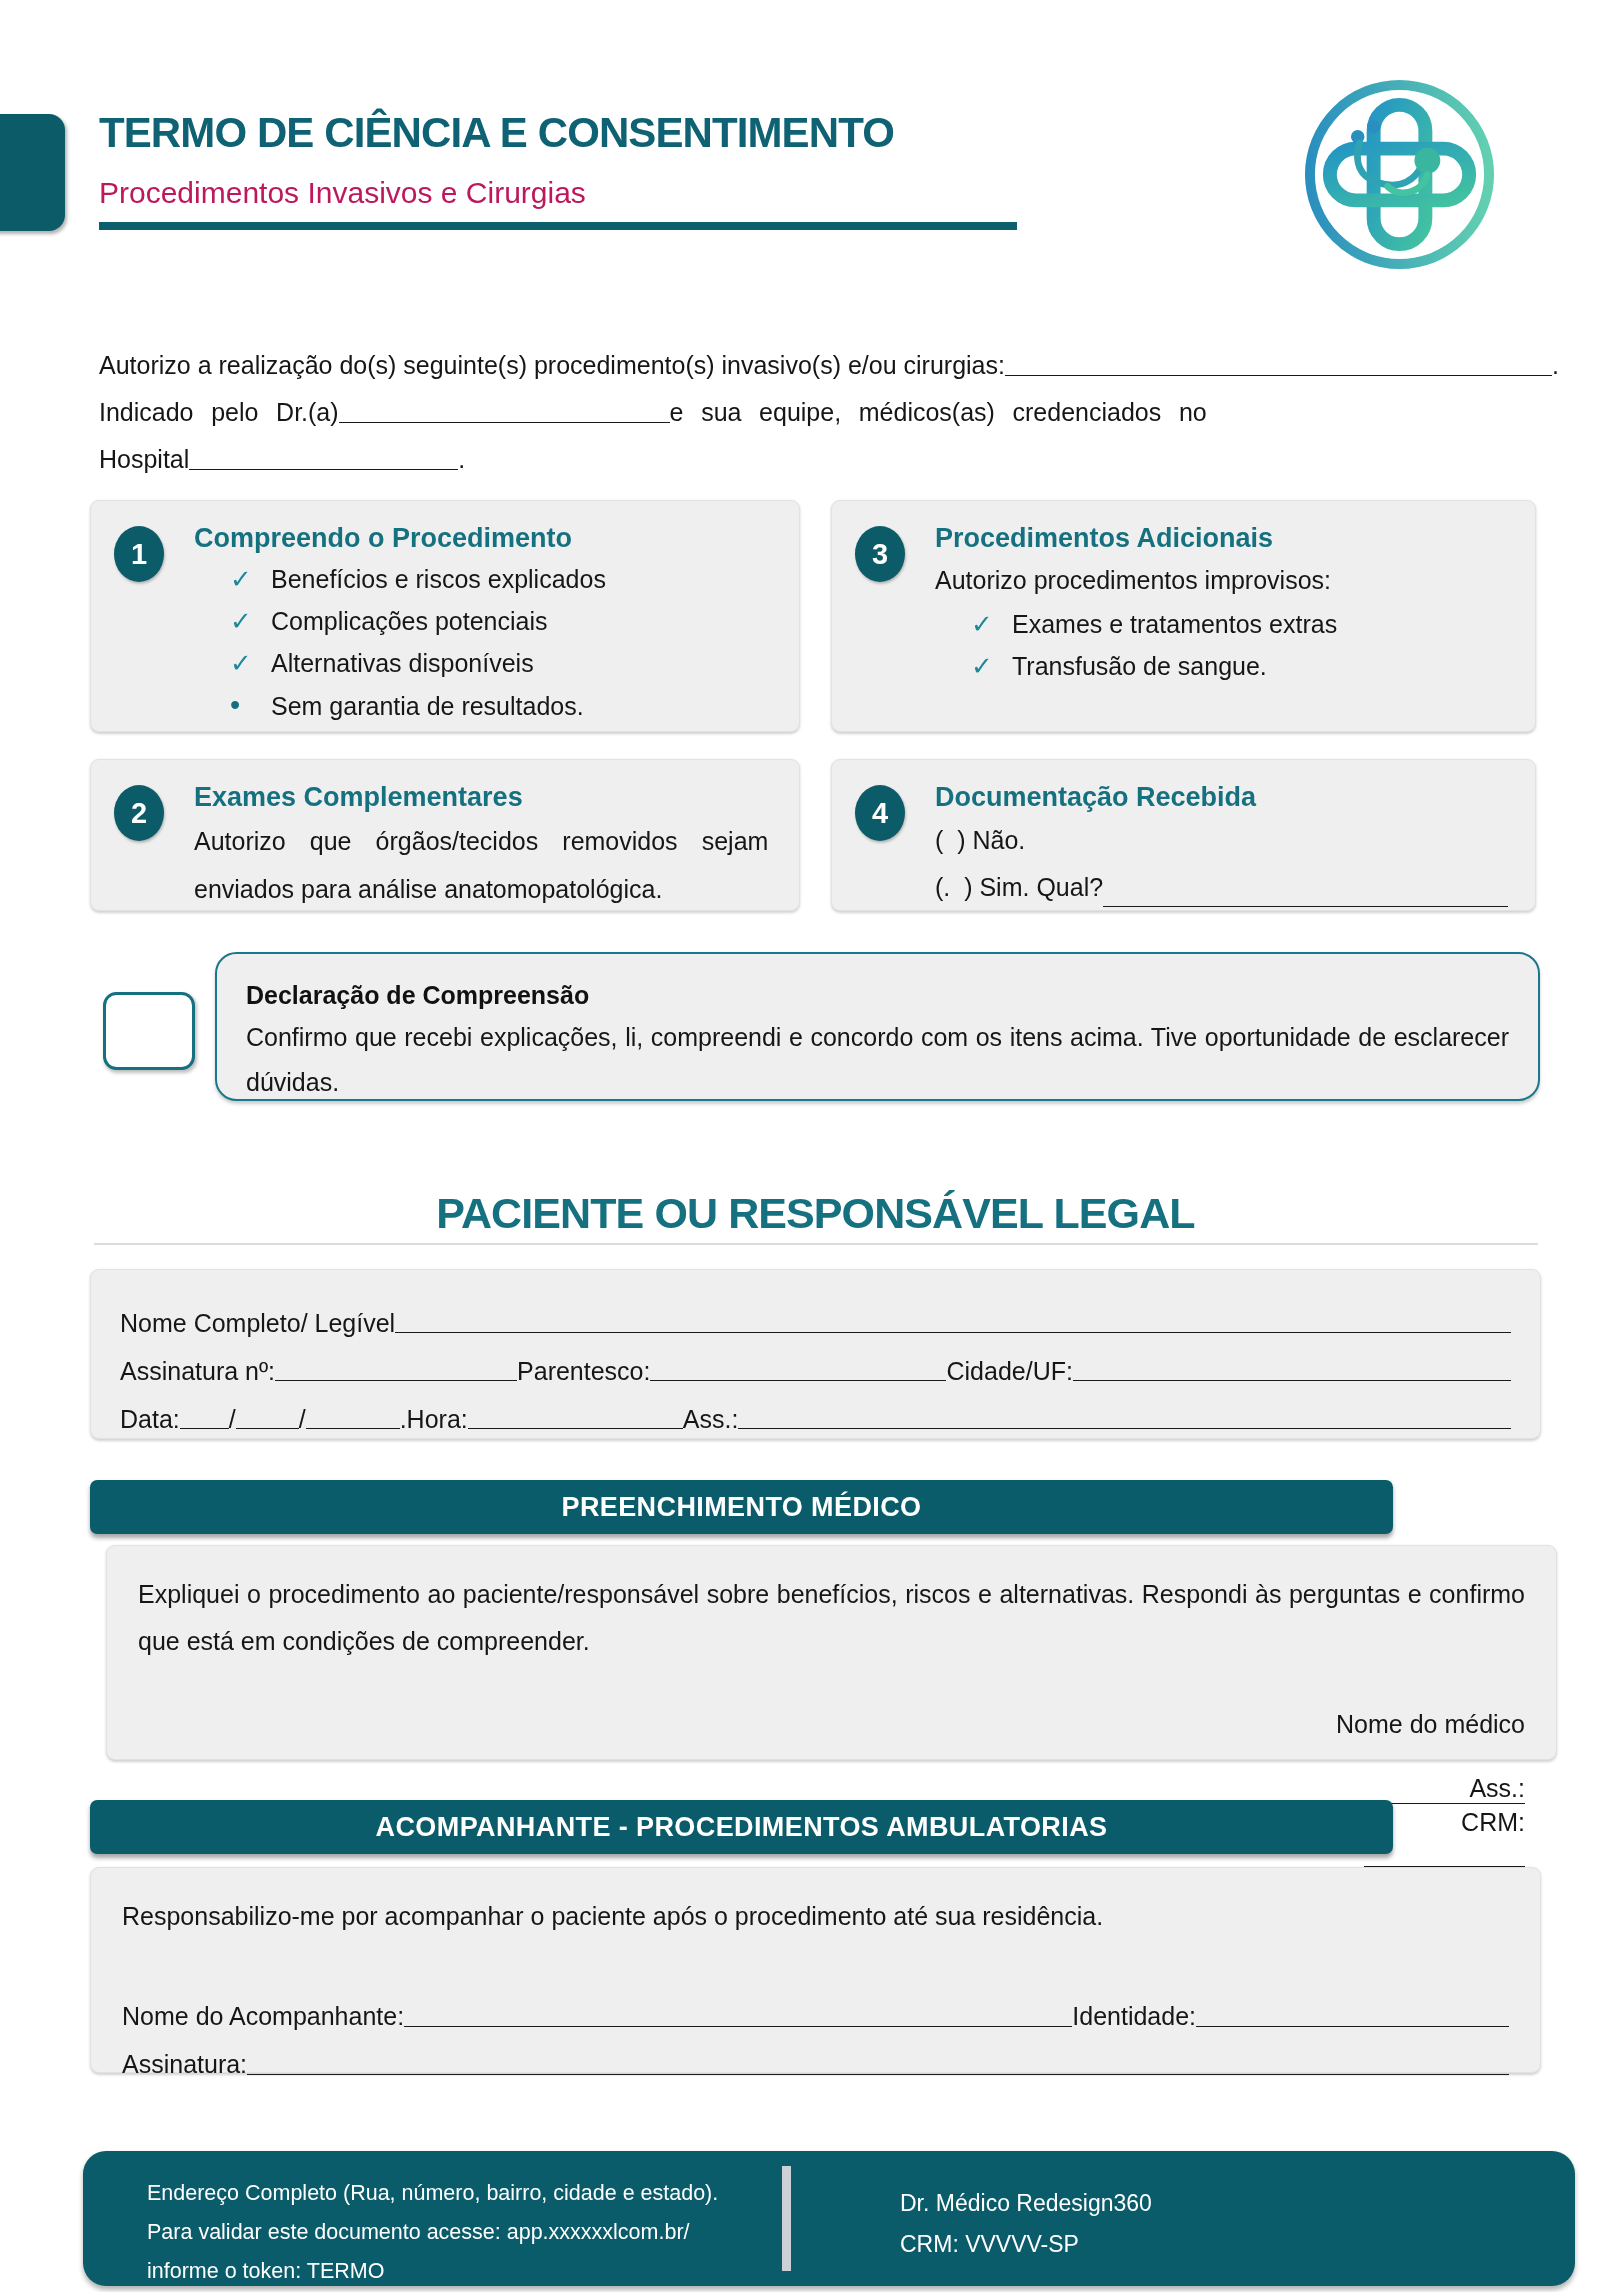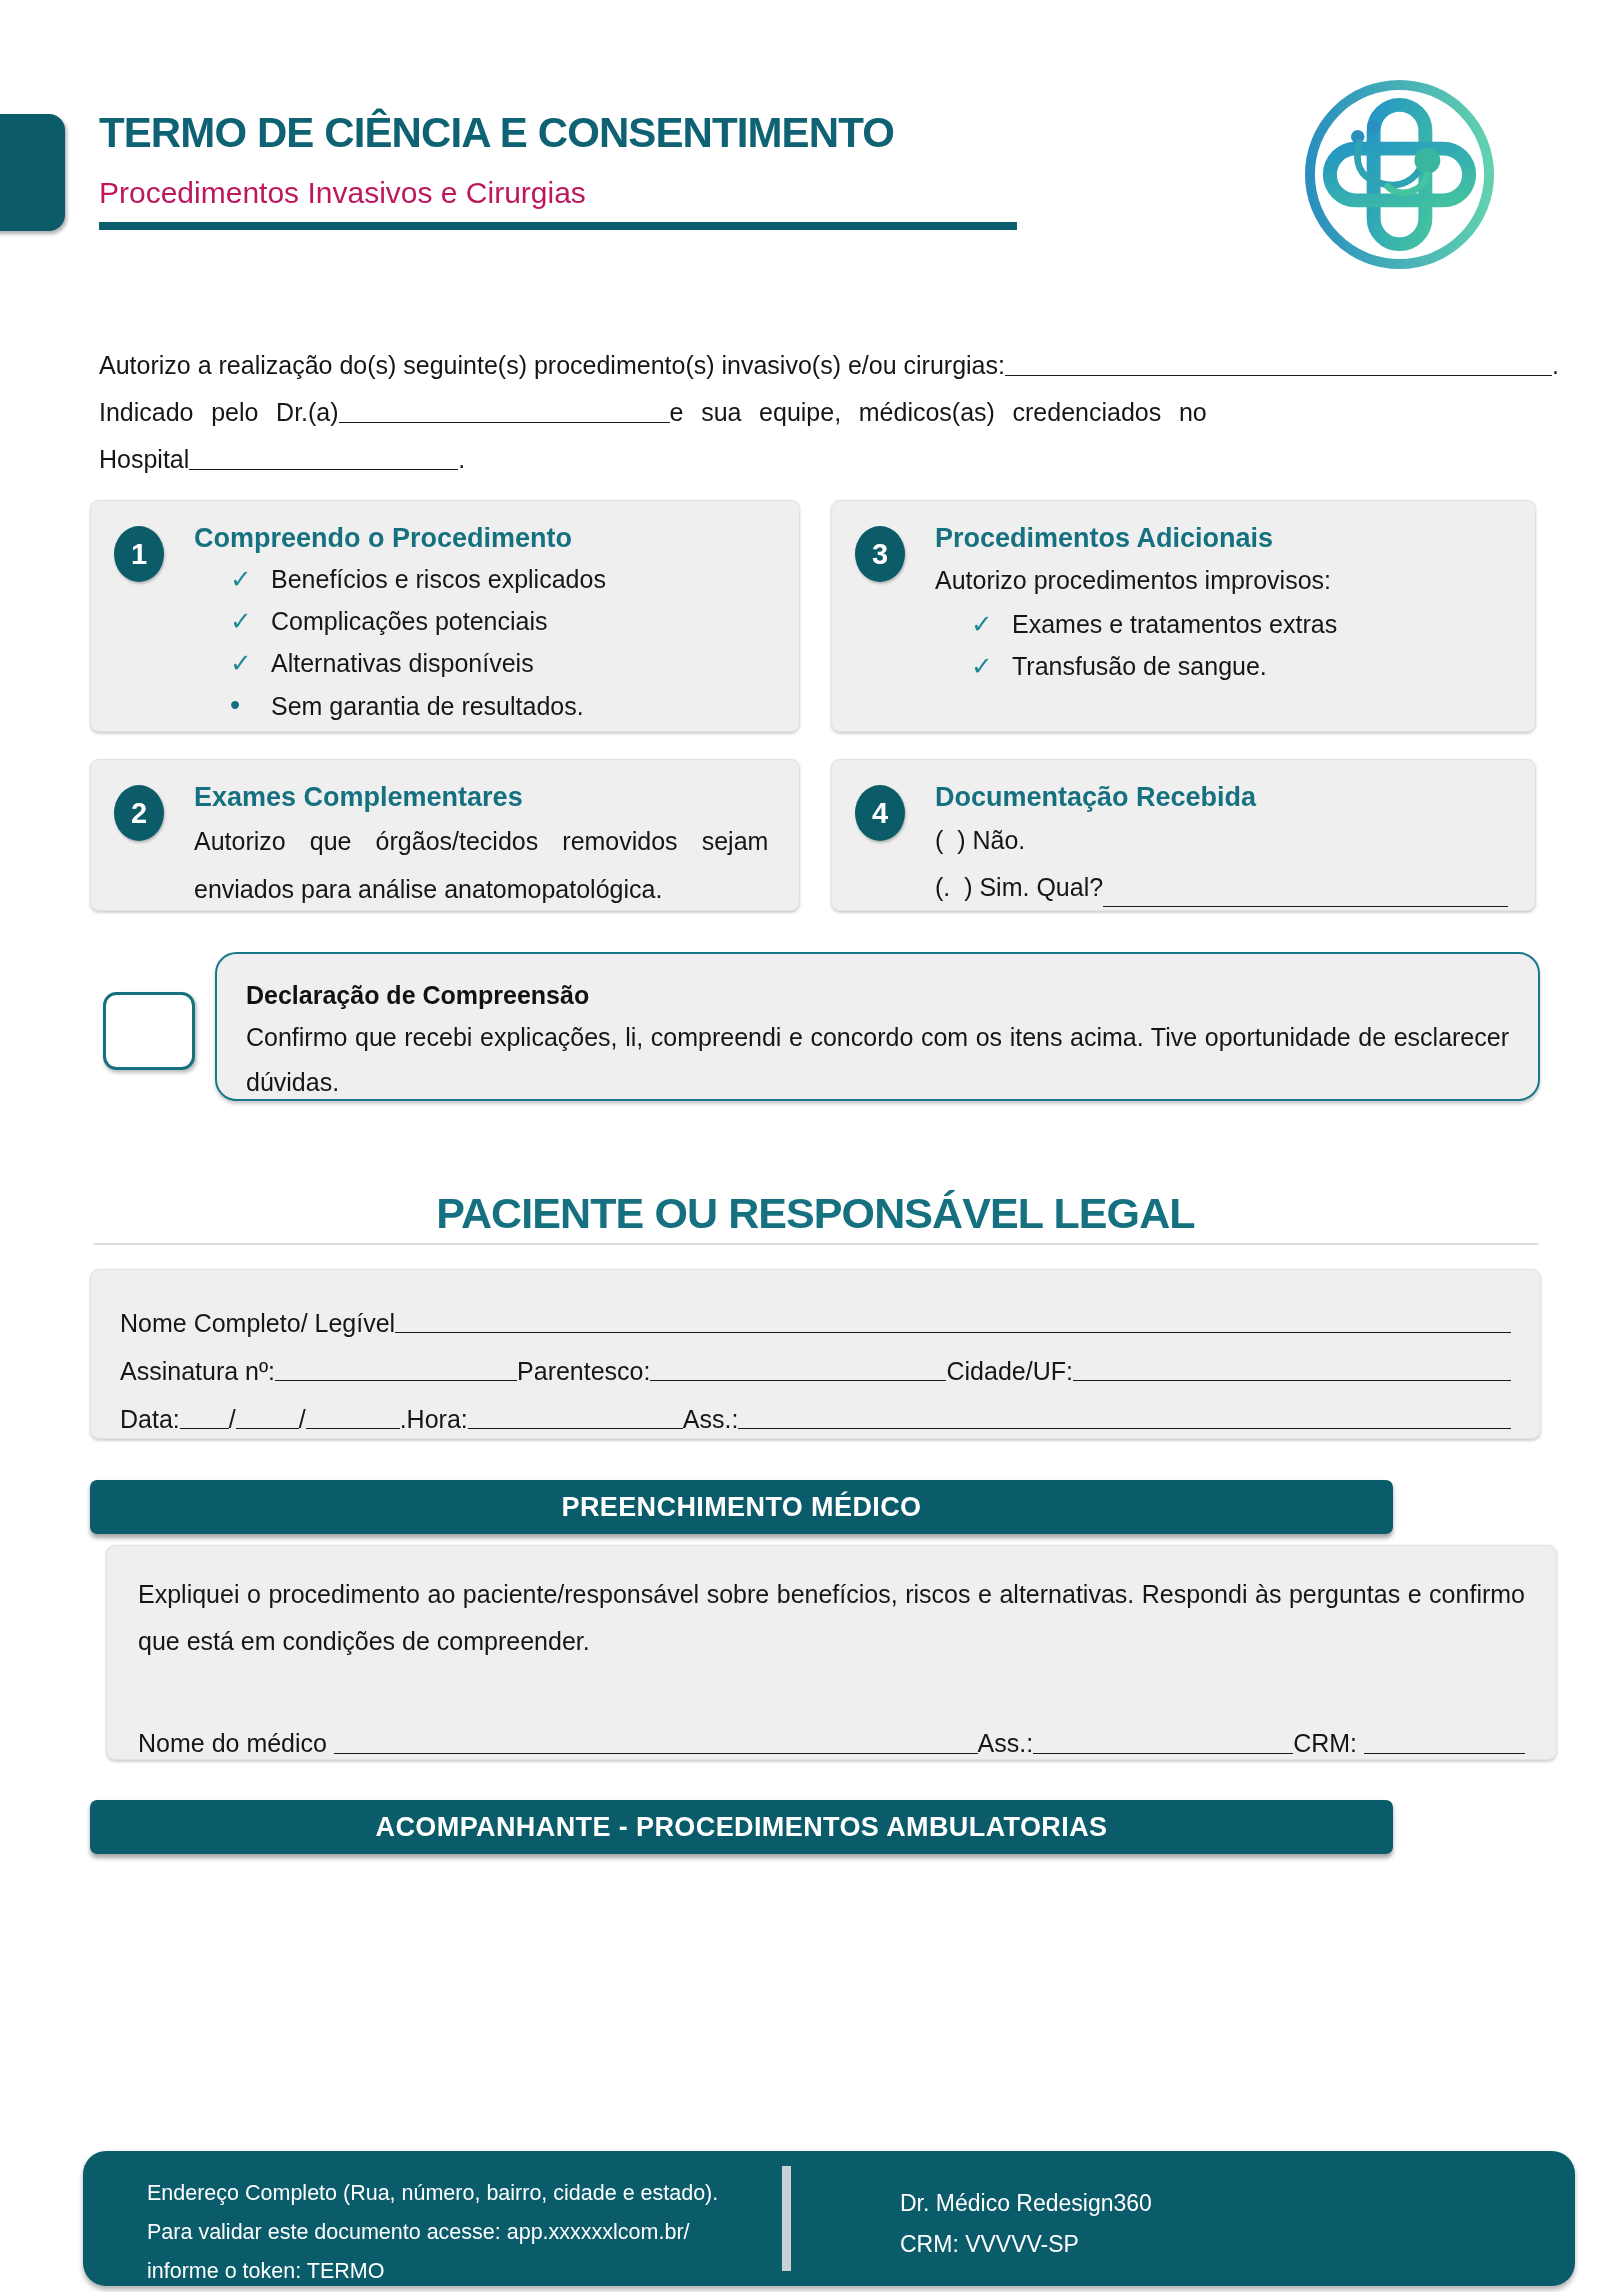--- a/index.html
+++ b/index.html
@@ -216,33 +216,46 @@
       <span class="txt">.Hora:</span>
       <span class="blank b240"></span>
       <span class="txt">Ass.:</span>
       <span class="blank grow"></span>
     </div>
   </div>
 
   <div class="banner" style="top:1480px;">PREENCHIMENTO MÉDICO</div>
   <div class="fieldbox" style="left:106px;top:1545px;width:1451px;height:215px;padding:25px 31px;">
     <div class="para">Expliquei o procedimento ao paciente/responsável sobre benefícios, riscos e alternativas. Respondi às perguntas e confirmo que está em condições de compreender.</div>
-    <div class="frow" style="margin-top:45px;">
+    <div class="frow" style="margin-top:45px;flex-direction:column;">
       <span class="txt">Nome do médico</span>
       <span class="txt">&nbsp;</span>
       <span class="blank grow"></span>
       <span class="txt">Ass.:</span>
       <span class="blank b290"></span>
       <span class="txt">CRM:</span>
       <span class="txt">&nbsp;</span>
       <span class="blank b180"></span>
     </div>
   </div>
 
   <div class="banner" style="top:1800px;">ACOMPANHANTE - PROCEDIMENTOS AMBULATORIAS</div>
+  <div class="fieldbox" style="left:90px;top:1867px;width:1451px;height:206px;padding:25px 31px;">
+    <div class="para">Responsabilizo-me por acompanhar o paciente após o procedimento até sua residência.</div>
+    <div class="frow" style="margin-top:43px;">
+      <span class="txt">Nome do Acompanhante:</span>
+      <span class="blank grow"></span>
+      <span class="txt">Identidade:</span>
+      <span class="blank b350"></span>
+    </div>
+    <div class="frow">
+      <span class="txt">Assinatura:</span>
+      <span class="blank grow"></span>
+    </div>
+  </div>
 
   <div class="footer">
     <div class="f-left">
       <div>Endereço Completo (Rua, número, bairro, cidade e estado).</div>
       <div>Para validar este documento acesse: app.xxxxxxlcom.br/</div>
       <div>informe o token: TERMO</div>
     </div>
     <div class="f-div"></div>
     <div class="f-right">
       <div>Dr. Médico Redesign360</div>

